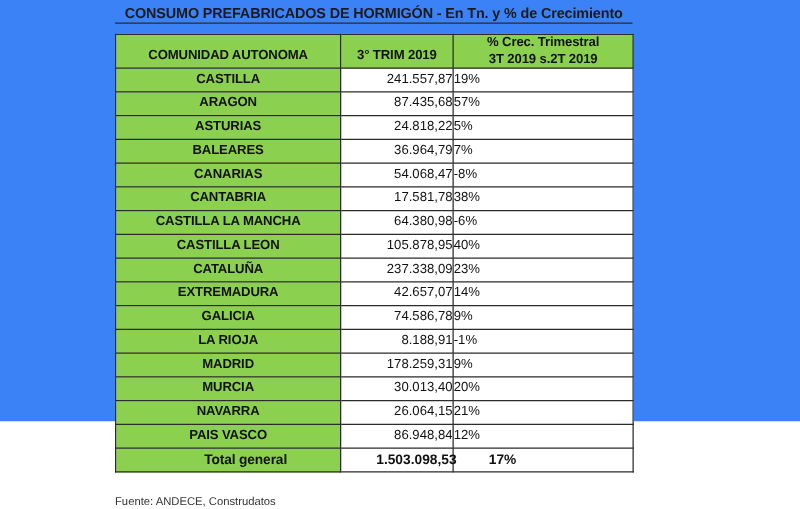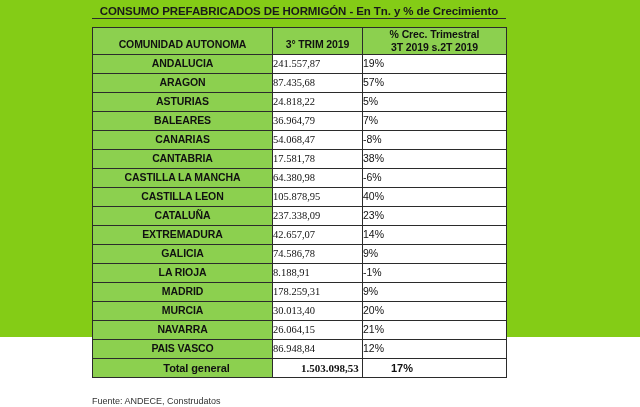--- a/index.html
+++ b/index.html
@@ -10,21 +10,21 @@
     width: 640px;
     height: 407px;
     background: #ffffff;
     font-family: "Liberation Sans", sans-serif;
     overflow: hidden;
   }
   .sheet {
     position: relative;
     width: 640px;
     height: 337px;
-    background: #84cc16;
+    background: #3b82f6;
   }
   .title {
     position: absolute;
     left: 92px;
     top: 5px;
     width: 414px;
     font-size: 11.5px;
     font-weight: bold;
     color: #1a1a1a;
     letter-spacing: -0.1px;
@@ -82,24 +82,23 @@
     line-height: 1.25;
   }
   td.region {
     background: #8CD04F;
     text-align: center;
     font-weight: bold;
     letter-spacing: -0.1px;
   }
   td.value {
     background: #ffffff;
-    text-align: left;
+    text-align: right;
     padding-right: 6px;
     font-weight: normal;
-    font-family: Liberation Serif, serif;
   }
   td.pct {
     background: #ffffff;
     text-align: left;
     font-weight: normal;
   }
   tr.total td.region,
   tr.total td.value,
   tr.total td.pct {
     font-weight: bold;
@@ -135,21 +134,21 @@
           <th class="region-head">COMUNIDAD AUTONOMA</th>
           <th class="value-head">3° TRIM 2019</th>
           <th class="pct-head">
             <span>% Crec. Trimestral</span><br>
             <span>3T 2019 s.2T 2019</span>
           </th>
         </tr>
       </thead>
       <tbody id="tbody">
           <tr>
-            <td class="region">ANDALUCIA</td>
+            <td class="region">CASTILLA</td>
             <td class="value">241.557,87</td>
             <td class="pct">19%</td>
           </tr>
           <tr>
             <td class="region">ARAGON</td>
             <td class="value">87.435,68</td>
             <td class="pct">57%</td>
           </tr>
           <tr>
             <td class="region">ASTURIAS</td>

